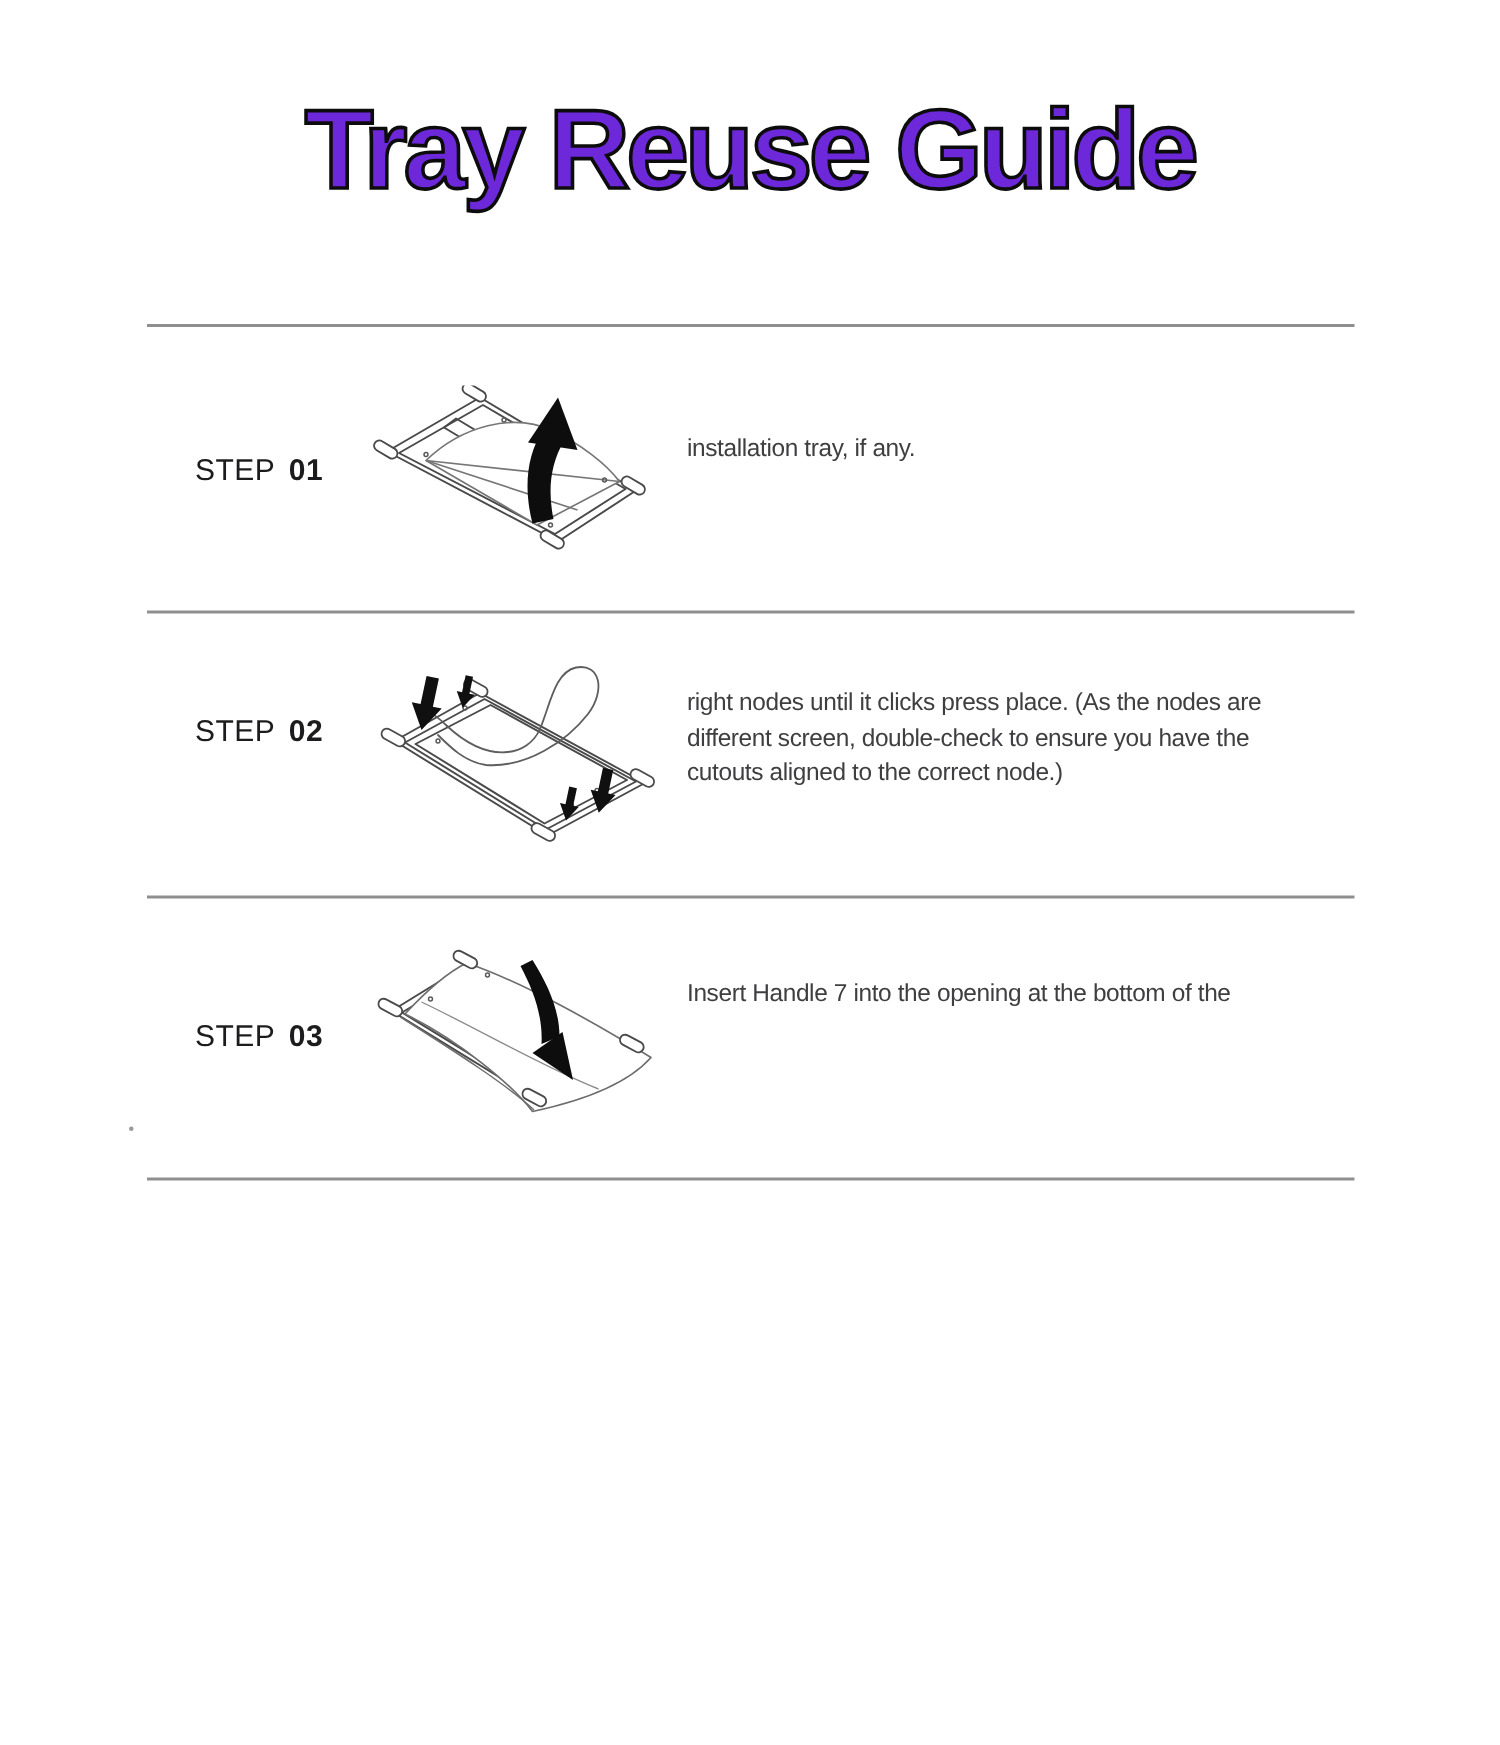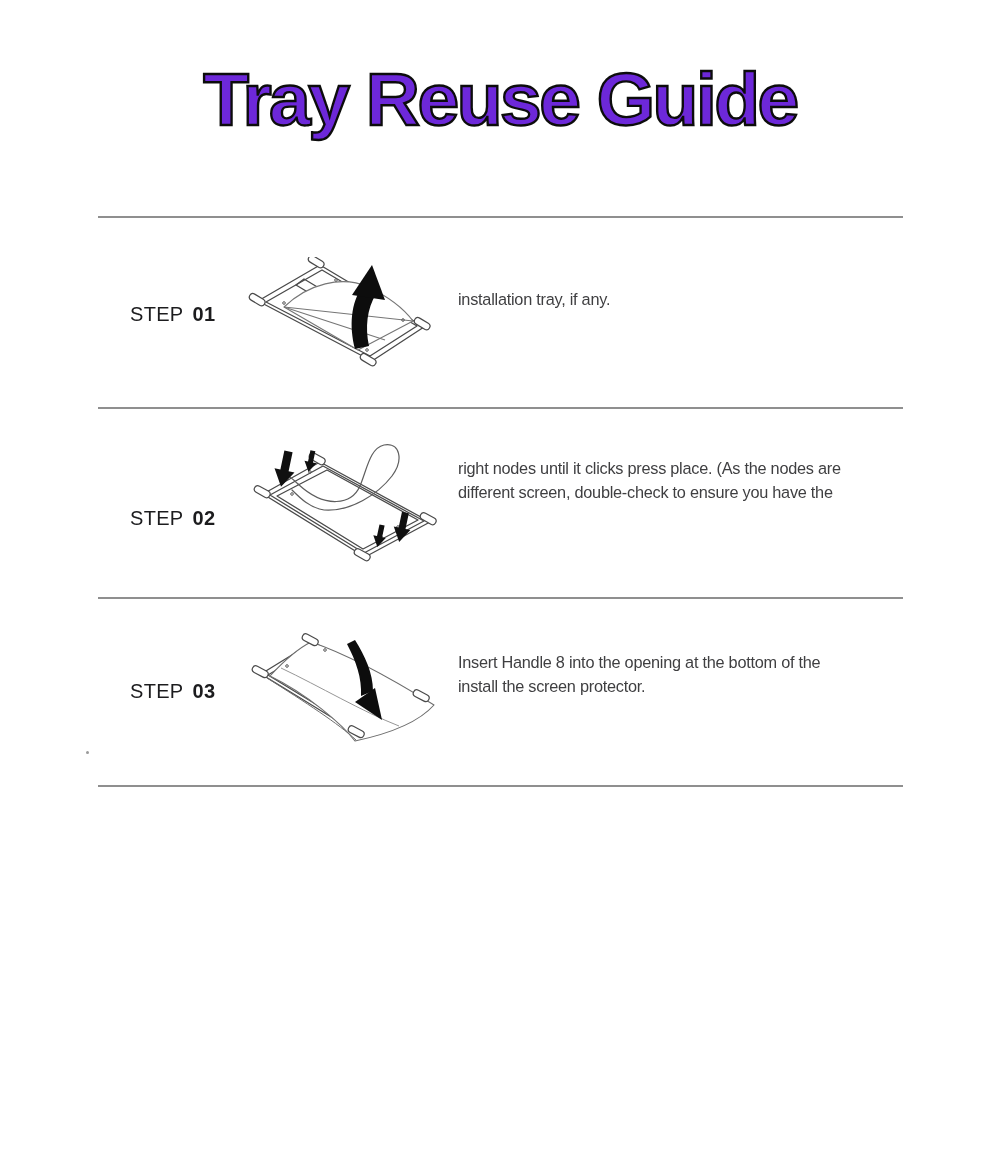--- a/index.html
+++ b/index.html
@@ -108,21 +108,21 @@
         <path d="M106,38 L139,43 L126,8 Z"></path>
       </g>
     </svg>
 
     <div class="step-desc" style="top:71px">
       <div class="line">installation tray, if any.</div>
     </div>
   </div>
 
   <div class="step-section" style="top:408px;height:189px">
-    <div class="step-label" style="top:99px">
+    <div class="step-label" style="top:69px">
       <span class="step-word">STEP</span><span class="step-number">02</span>
     </div>
 
     <svg class="illu" style="left:248px;top:28px" width="194" height="128" viewBox="0 0 194 128">
       <g fill="none" stroke="#4a4a4a" stroke-width="1.3" stroke-linejoin="round" stroke-linecap="round">
         <path d="M72,26 L182,86 L117,121 L15,58 Z"></path>
         <path d="M75,30 L176,85 L116,117 L22,59 Z"></path>
         <path d="M79,34 L170,84 L115,113 L29,60 Z"></path>
       </g>
       <g fill="none" stroke="#5e5e5e" stroke-width="1.2" stroke-linecap="round">
@@ -145,20 +145,21 @@
         <path transform="translate(34,46) rotate(12) scale(1.2)" d="M -3.5,-26 L 3.5,-26 L 3.5,-10 L 8.5,-10 L 0,4 L -8.5,-10 L -3.5,-10 Z"></path>
         <path transform="translate(61,33) rotate(12) scale(0.72)" d="M -3.5,-26 L 3.5,-26 L 3.5,-10 L 8.5,-10 L 0,4 L -8.5,-10 L -3.5,-10 Z"></path>
         <path transform="translate(130,108) rotate(12) scale(0.75)" d="M -3.5,-26 L 3.5,-26 L 3.5,-10 L 8.5,-10 L 0,4 L -8.5,-10 L -3.5,-10 Z"></path>
         <path transform="translate(152,102) rotate(12) scale(1.0)" d="M -3.5,-26 L 3.5,-26 L 3.5,-10 L 8.5,-10 L 0,4 L -8.5,-10 L -3.5,-10 Z"></path>
       </g>
     </svg>
 
     <div class="step-desc" style="top:49px">
       <div class="line">right nodes until it clicks press place. (As the nodes are</div>
       <div class="line">different screen, double-check to ensure you have the</div>
+      <div class="line">cutouts aligned to the correct node.)</div>
     </div>
   </div>
 
   <div class="step-section" style="top:598px;height:187px">
     <div class="step-label" style="top:82px">
       <span class="step-word">STEP</span><span class="step-number">03</span>
     </div>
 
     <svg class="illu" style="left:247px;top:30px" width="192" height="118" viewBox="0 0 192 118">
       <g fill="none" stroke="#4a4a4a" stroke-width="1.3" stroke-linejoin="round" stroke-linecap="round">
@@ -180,20 +181,19 @@
         <circle cx="40" cy="38" r="1.3"></circle>
         <circle cx="78" cy="22" r="1.3"></circle>
       </g>
       <g fill="#0d0d0d">
         <path d="M100,16 C109,33 115,50 114,68 L126,63 C126,45 118,28 108,12 Z"></path>
         <path d="M108,74 L128,60 L135,92 Z"></path>
       </g>
     </svg>
 
     <div class="step-desc" style="top:53px">
-      <div class="line">Insert Handle 8 into the opening at the bottom of the</div>
-      <div class="line">install the screen protector.</div>
+      <div class="line">Insert Handle 7 into the opening at the bottom of the</div>
     </div>
   </div>
 
   <div class="stray-dot"></div>
 
 </div>
 
 </body></html>

